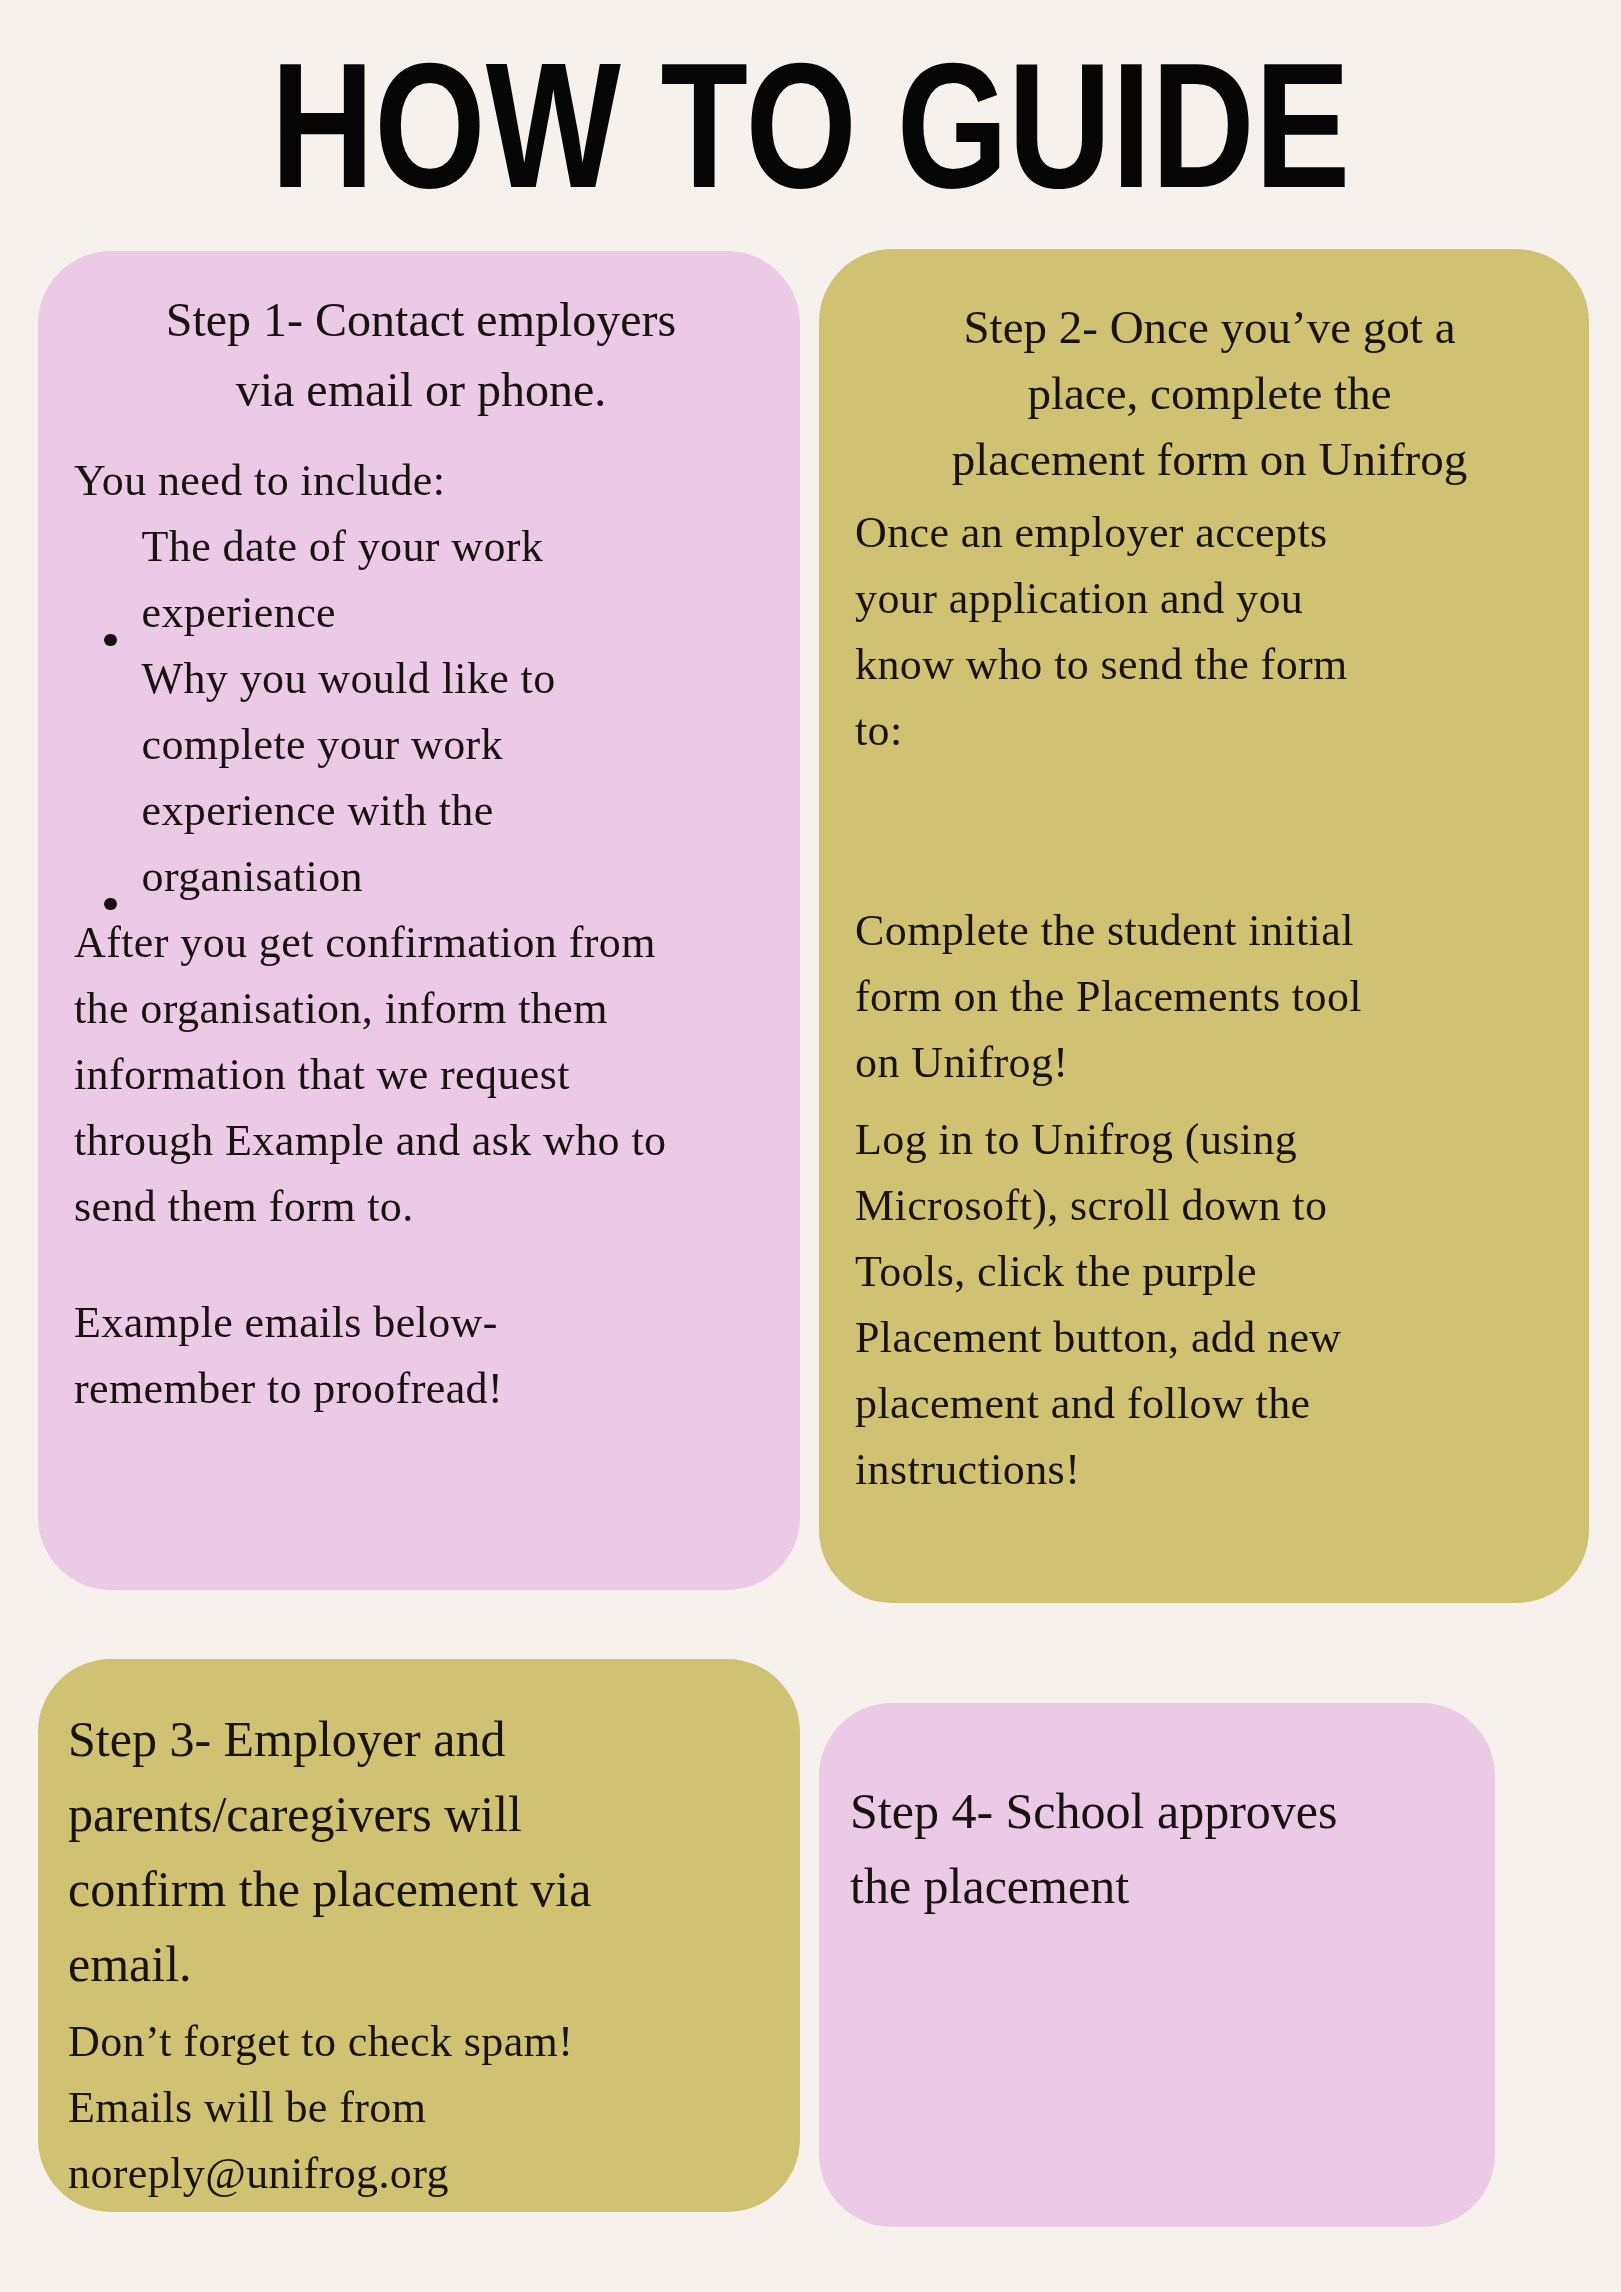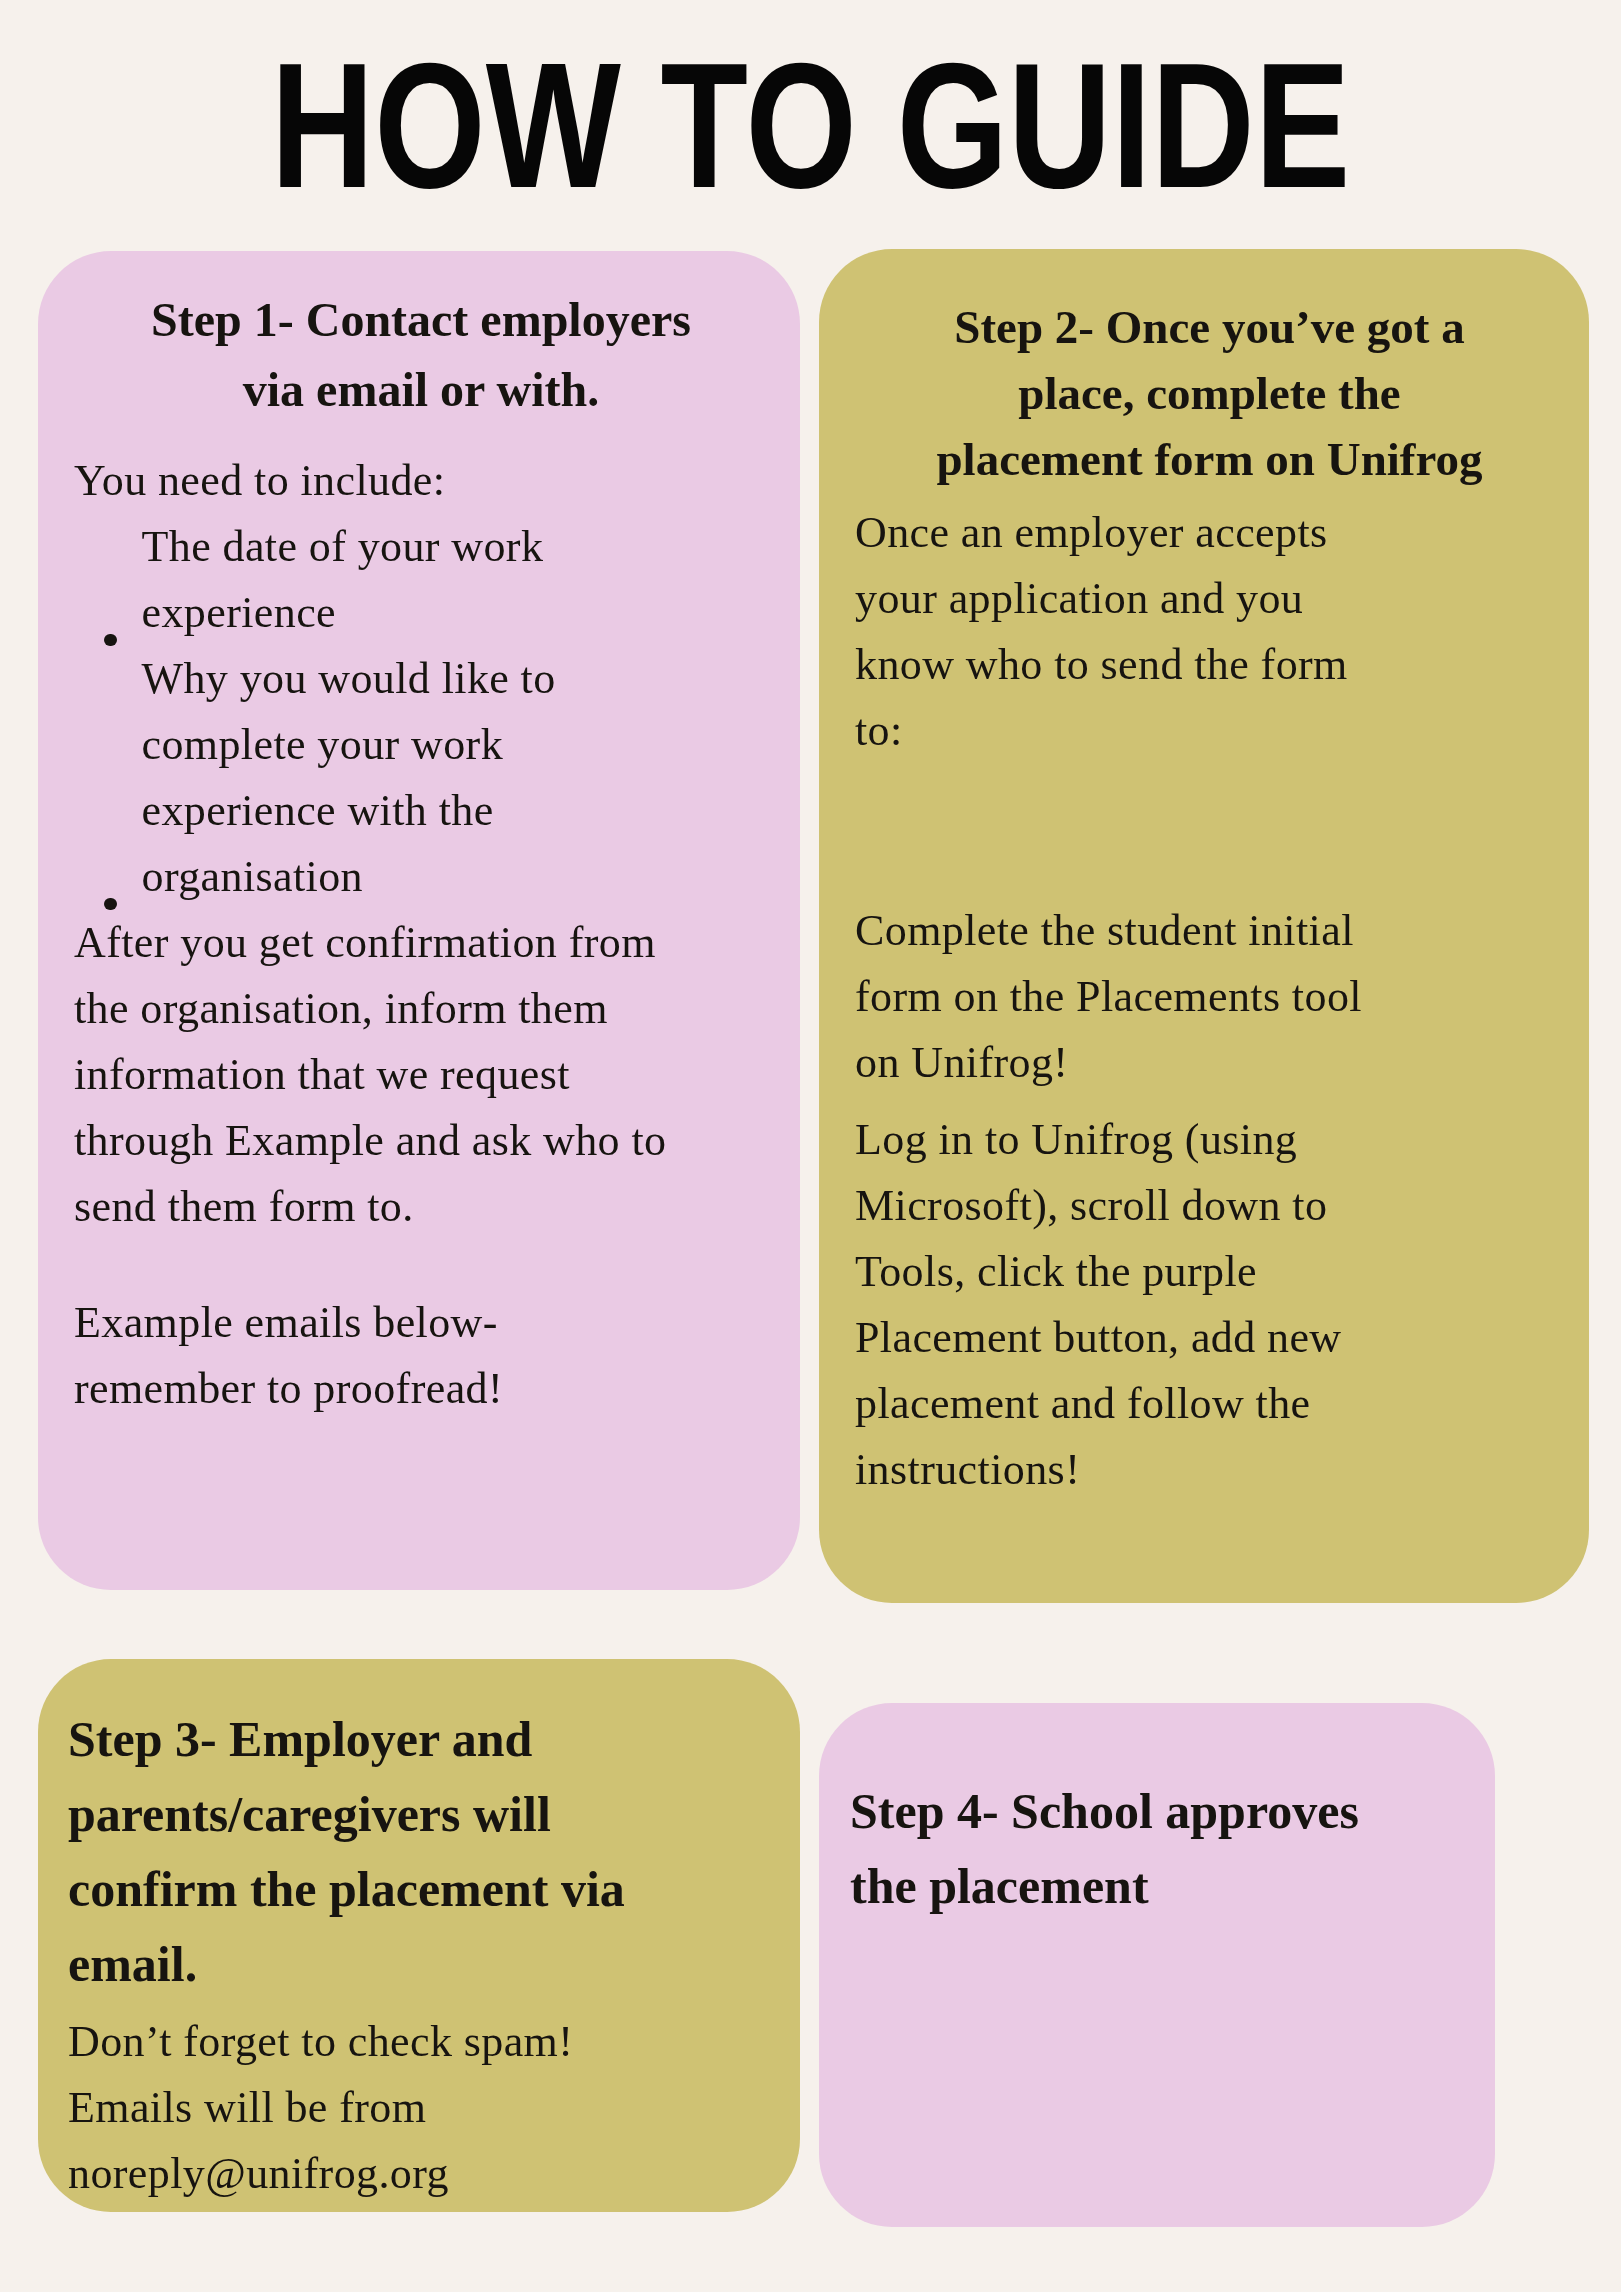--- a/index.html
+++ b/index.html
@@ -21,21 +21,21 @@
     white-space:nowrap;
   }
   .box { position:absolute; box-sizing:border-box; border-radius:73px; }
   .pink  { background:var(--pink,  #eacae4); }
   .olive { background:var(--olive, #cfc273); }
   .box1 { left:38px;  top:251px;  width:762px; height:1339px; padding:34px 32px 0 36px; }
   .box2 { left:819px; top:249px;  width:770px; height:1354px; padding:45px 25px 0 36px; }
   .box3 { left:38px;  top:1659px; width:762px; height:553px;  padding:43px 18px 0 30px; }
   .box4 { left:819px; top:1659px; width:676px; height:524px;  padding:71px 25px 0 31px;margin-top:44px; }
 
-  .h { font-weight:bold; margin:0; }
+  .h { font-weight:normal; margin:0; }
   .h-c1 { font-size:48px; line-height:70px; text-align:center; }
   .h-c2 { font-size:47px; line-height:66px; text-align:center; }
   .h-lg { font-size:50px; line-height:75px; text-align:left; }
 
   .bd { font-size:44px; line-height:66px; letter-spacing:0.4px; }
   .ln { white-space:nowrap; }
   .b  { font-weight:bold; }
 
   .s1-intro  { margin-top:23px; }
   .s1-bullets{ margin-top:59px; }
@@ -56,21 +56,21 @@
 </head>
 <body style="--background: #f6f1ec; --pink: #eacae4; --olive: #cfc273; --text: #171410; --title: #060606;">
 
 <div class="canvas">
 
   <h1 class="title">HOW TO GUIDE</h1>
 
   <section class="box pink box1">
     <div class="h h-c1">
       <div class="ln">Step 1- Contact employers</div>
-      <div class="ln">via email or with.</div>
+      <div class="ln">via email or phone.</div>
     </div>
     <div class="bd s1-intro">
       <div class="ln">You need to include:</div>
     </div>
     <ul class="bullets bd s1-bullets">
       <li>
         <span class="dot"></span>
         <div>
           <div class="ln">The date of your work</div>
           <div class="ln">experience</div>

